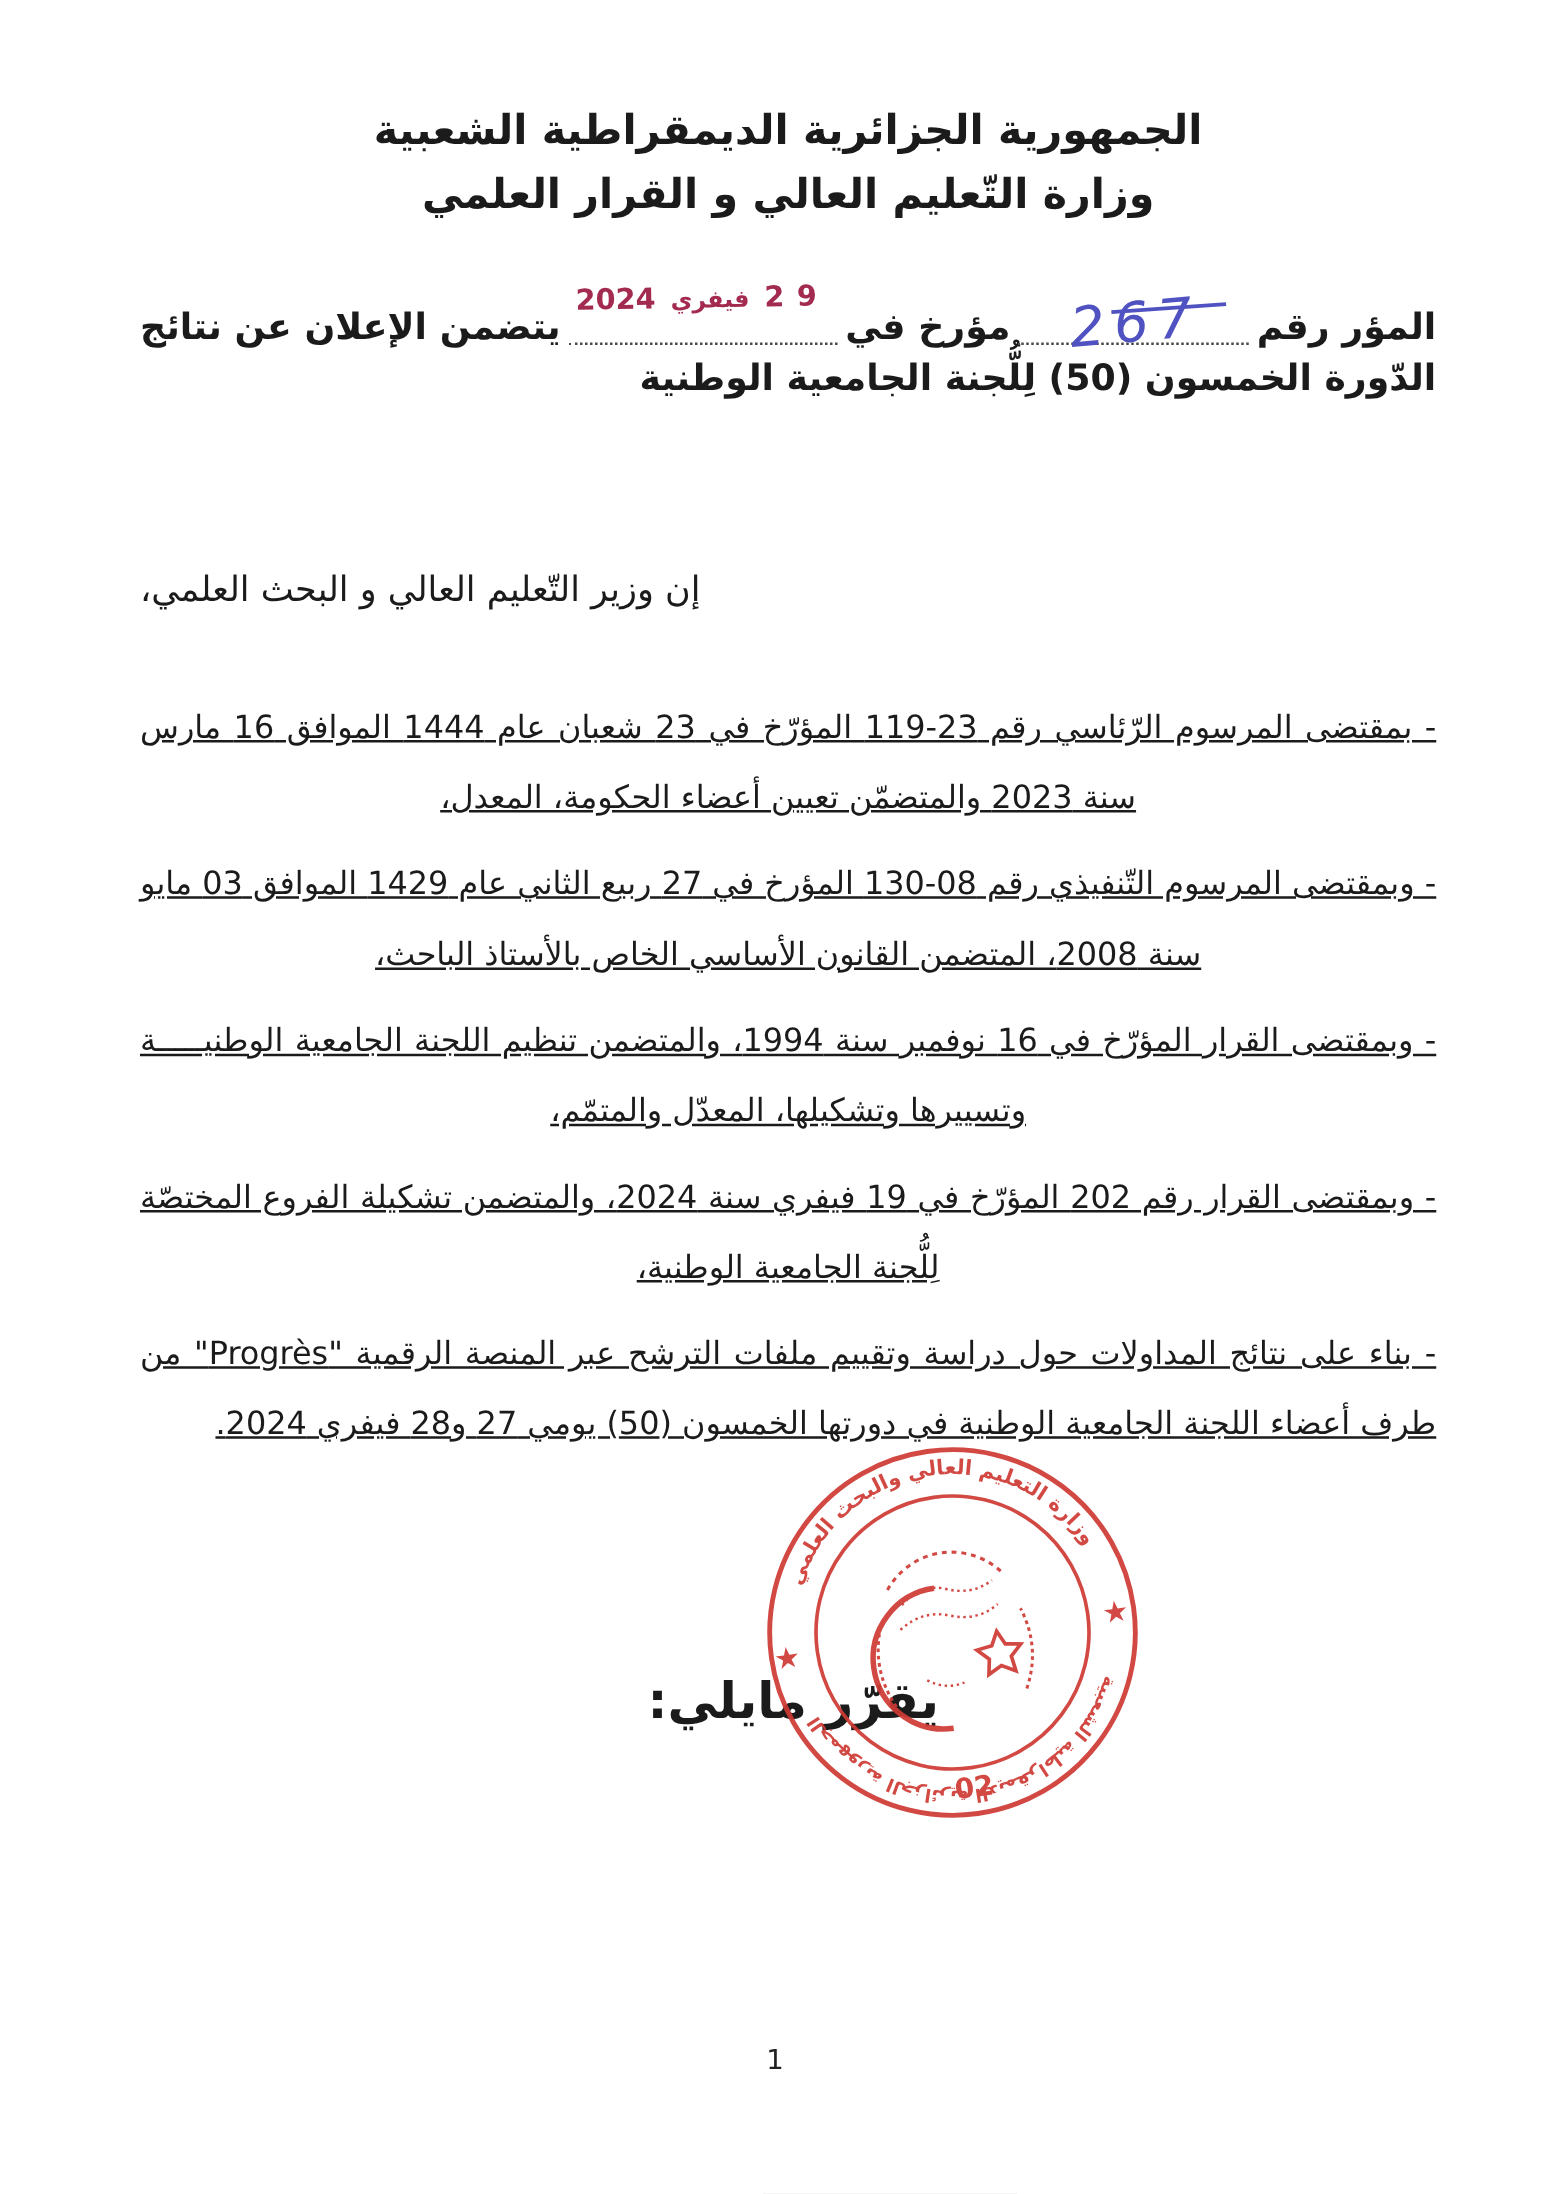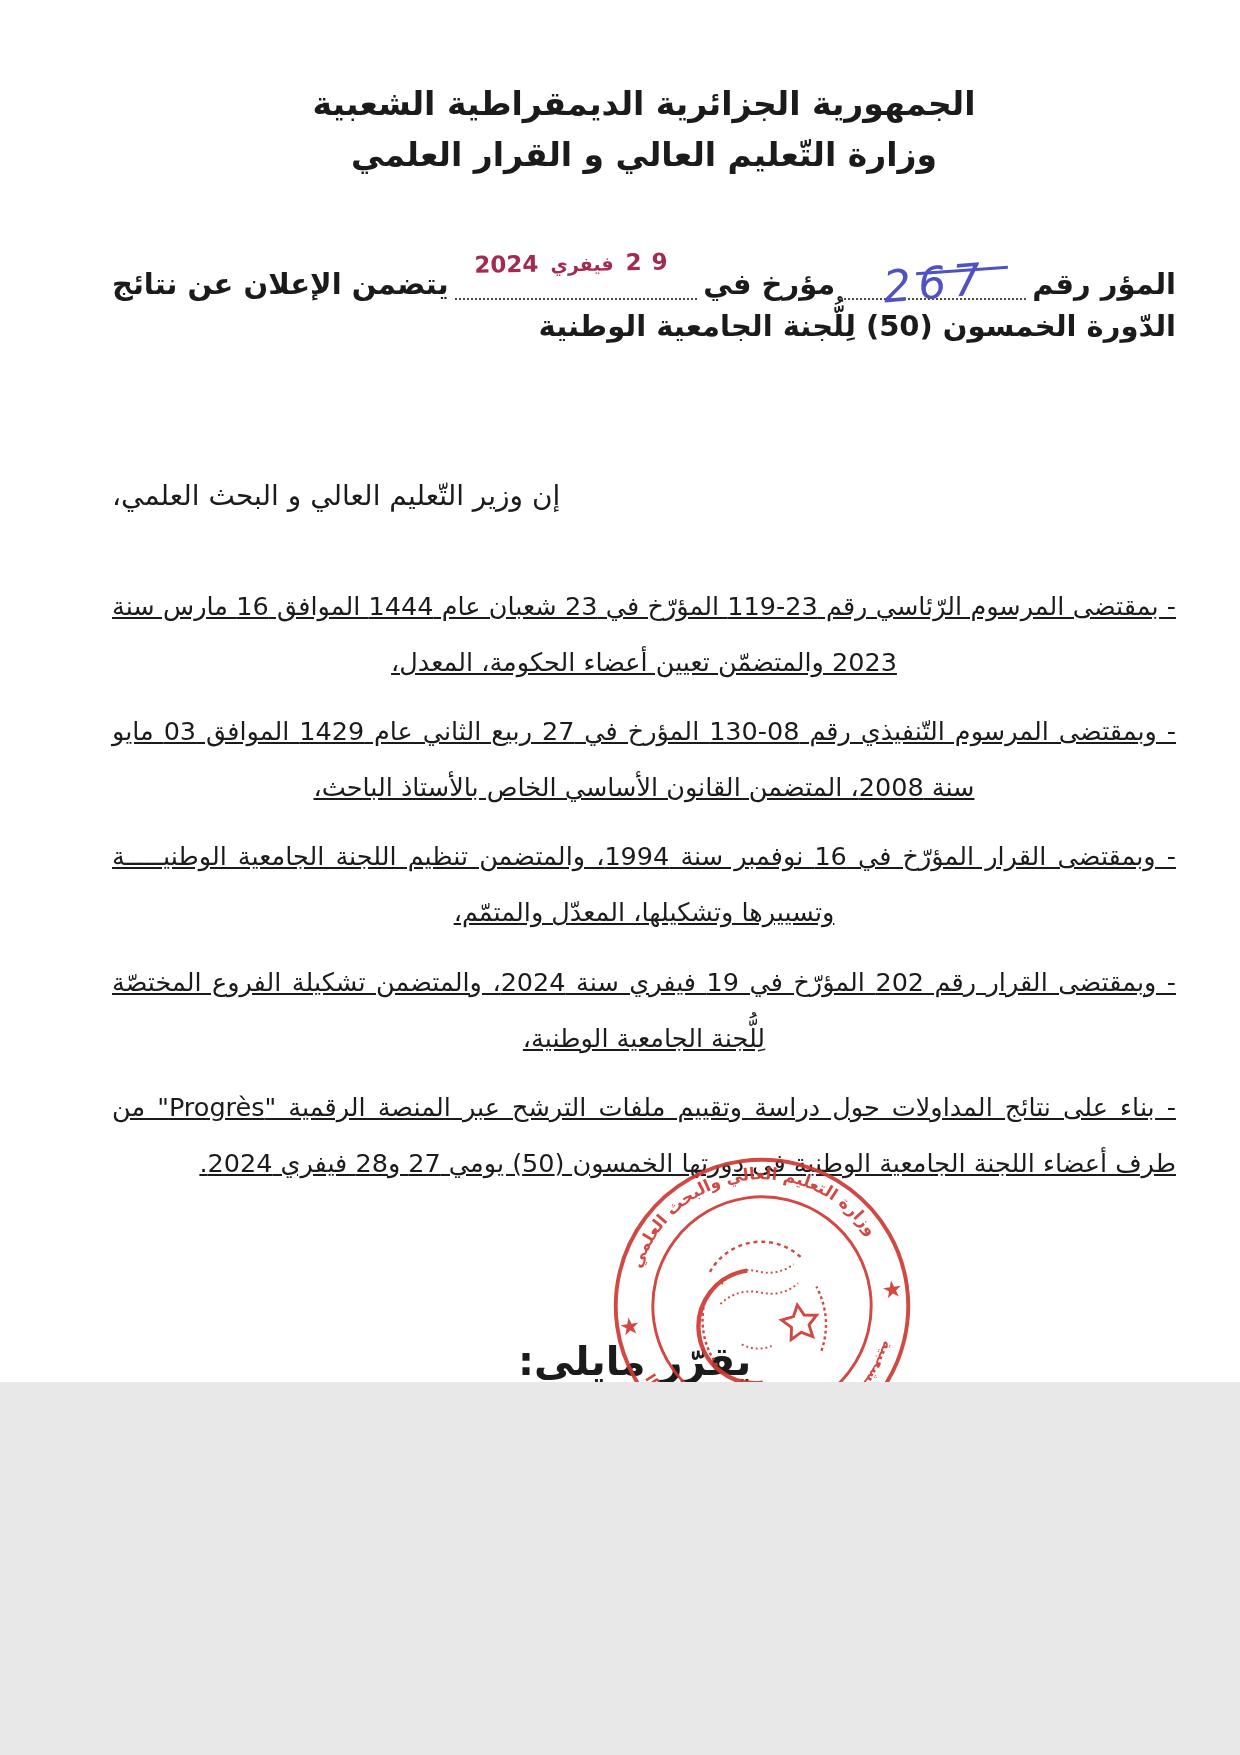--- a/index.html
+++ b/index.html
@@ -1,32 +1,32 @@
 <!DOCTYPE html>
 <html lang="ar"><head>
 <meta charset="utf-8">
 <style>
   html,body{margin:0;padding:0;background:#e8e8e8;}
   .page{
     position:relative;
-    width:1240px;height:1382px;
+    width:1240px;height:1755px;
     margin:0 auto;
     background:#ffffff;
     font-family:"DejaVu Sans",sans-serif;
     color:#1b1b1b;
     box-sizing:border-box;
-    padding:78px 64px 0 112px;
+    padding:78px 91px 0 112px;
     overflow:hidden;
   }
   .header{text-align:center;font-weight:bold;font-size:33px;line-height:1.55;}
   .decree-line{
     display:flex;align-items:flex-end;gap:6px;
     margin-top:62px;font-weight:bold;font-size:29px;direction:rtl;
   }
-  .decree-line .lbl{white-space:nowrap;line-height:1.3;margin-top:24px;}
+  .decree-line .lbl{white-space:nowrap;line-height:1.3;}
   .dotline{
     position:relative;height:32px;border-bottom:2px dotted #4a4a4a;margin-bottom:4px;
   }
   .dl1{width:185px;}
   .dl2{flex:1;}
   .handwritten{
     position:absolute;right:38px;bottom:-10px;
     font-size:44px;font-style:italic;font-weight:normal;
     color:#4f52c0;letter-spacing:7px;transform:rotate(-5deg);
     white-space:nowrap;

